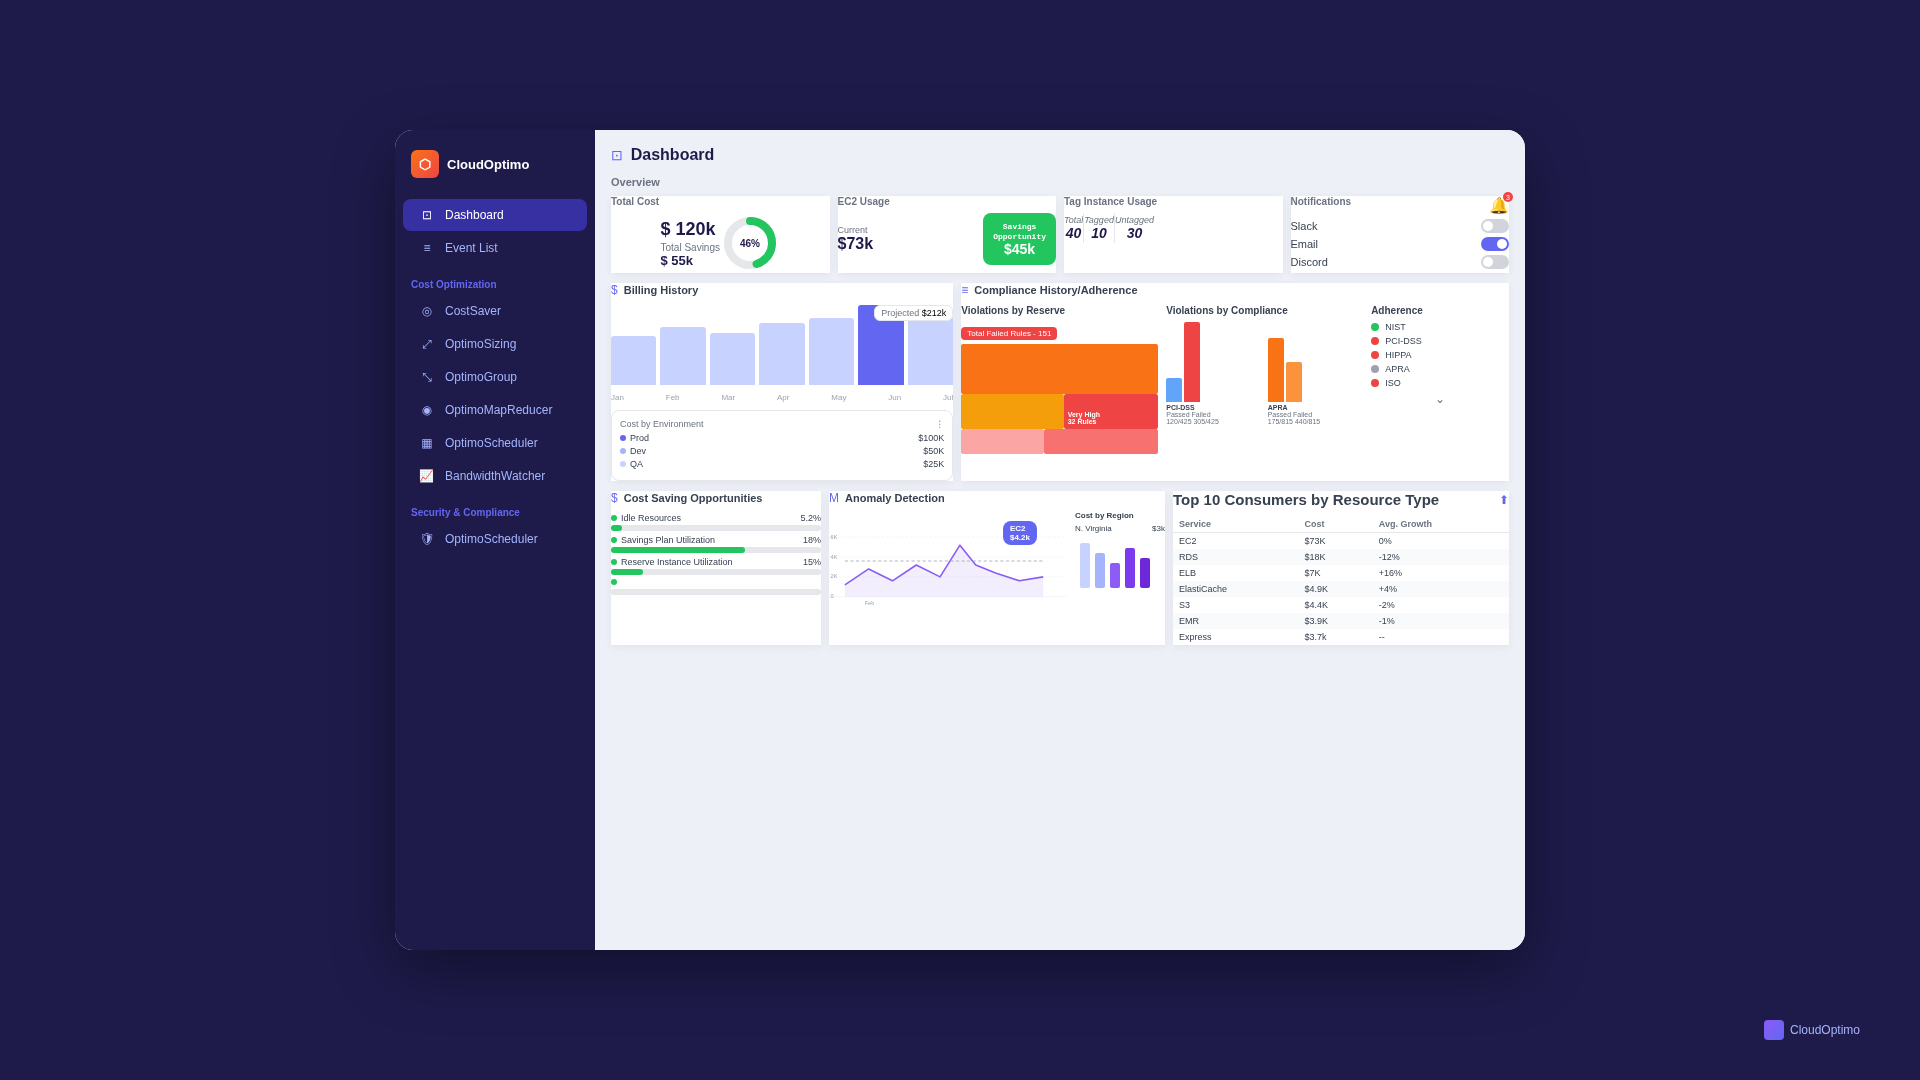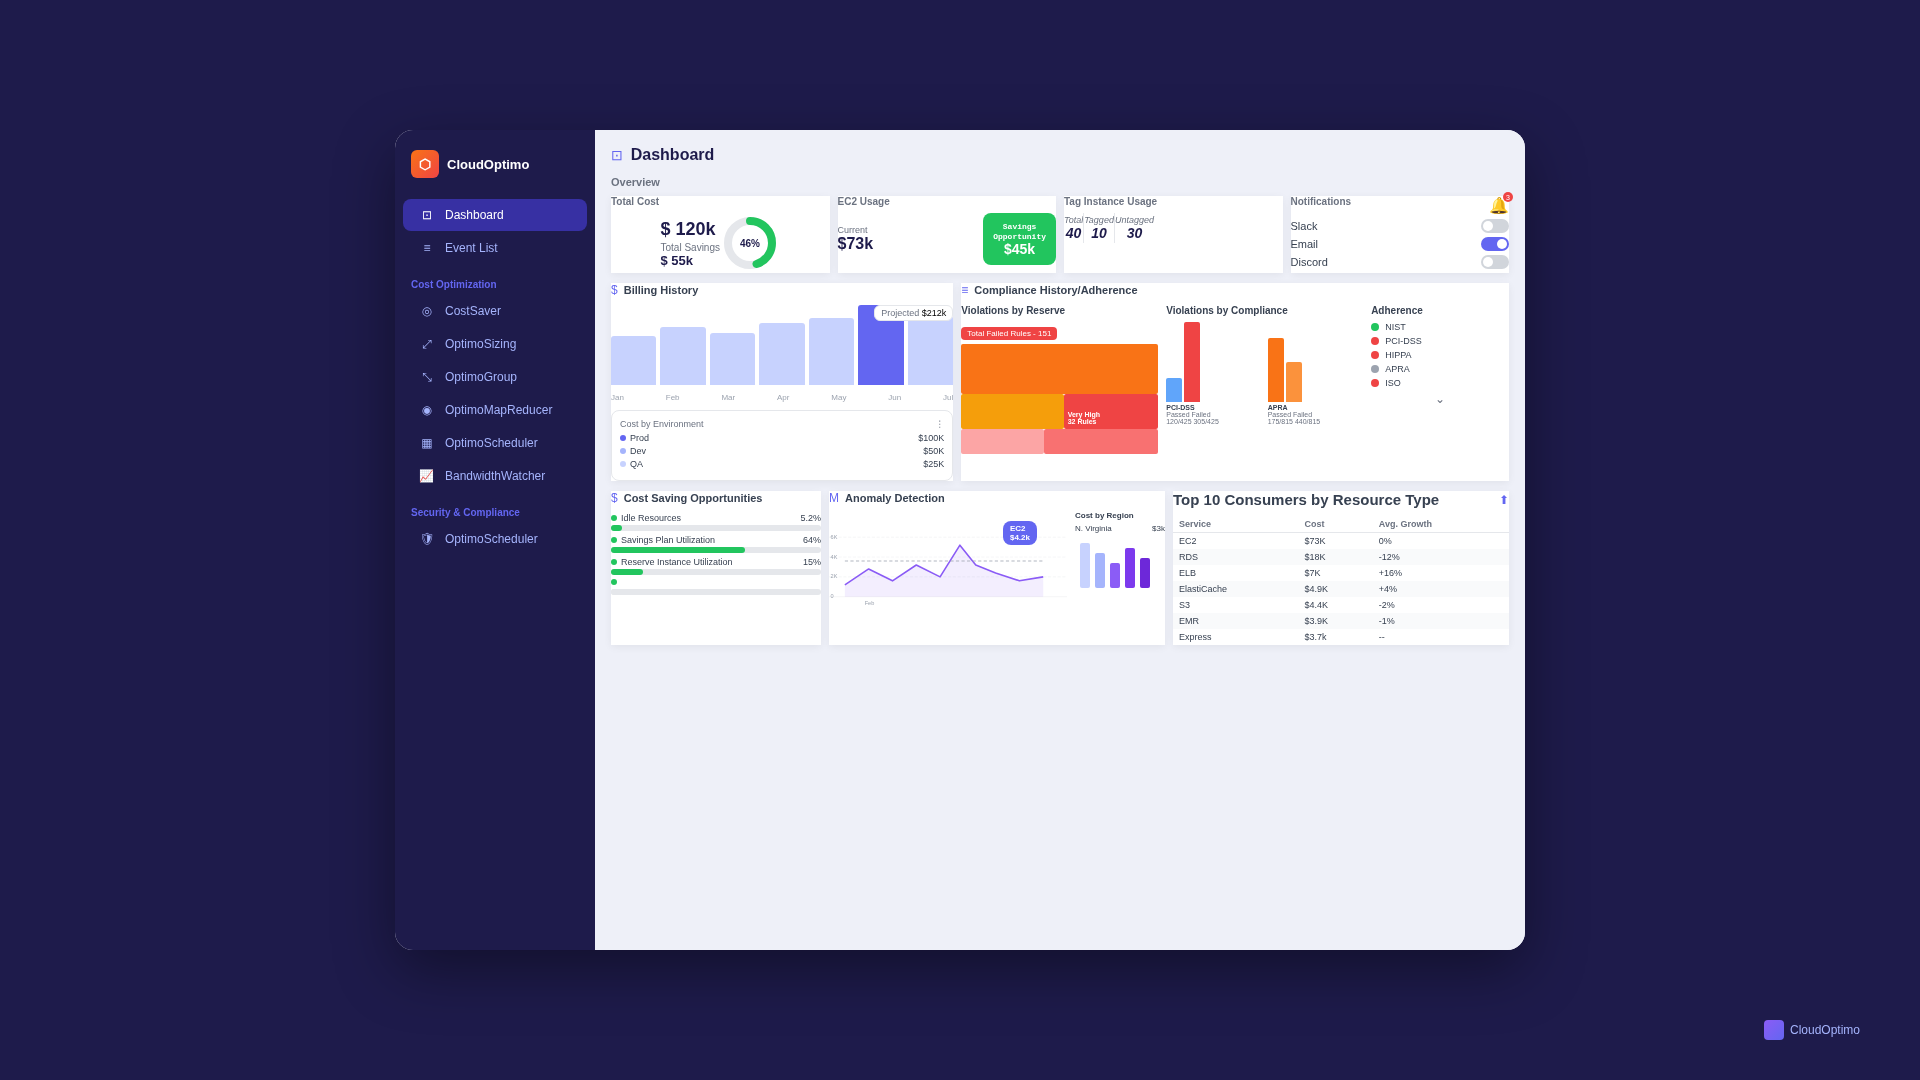--- a/index.html
+++ b/index.html
@@ -521,21 +521,21 @@
             <div class="progress-bar">
                 <div class="progress-fill" style="width:5.2%;background:#22c55e;"></div>
               </div>
           </div>
           <div class="saving-row">
             <div class="saving-label-row">
               <span style="display:flex;align-items:center;gap:4px;">
                 <span style="width:6px;height:6px;border-radius:50%;background:#22c55e;display:inline-block;"></span>
                 <span>Savings Plan Utilization</span>
               </span>
-              <span>64%</span>
+              <span>18%</span>
             </div>
             <div class="progress-bar">
                 <div class="progress-fill" style="width:64%;background:#22c55e;"></div>
               </div>
           </div>
           <div class="saving-row">
             <div class="saving-label-row">
               <span style="display:flex;align-items:center;gap:4px;">
                 <span style="width:6px;height:6px;border-radius:50%;background:#22c55e;display:inline-block;"></span>
                 <span>Reserve Instance Utilization</span>

